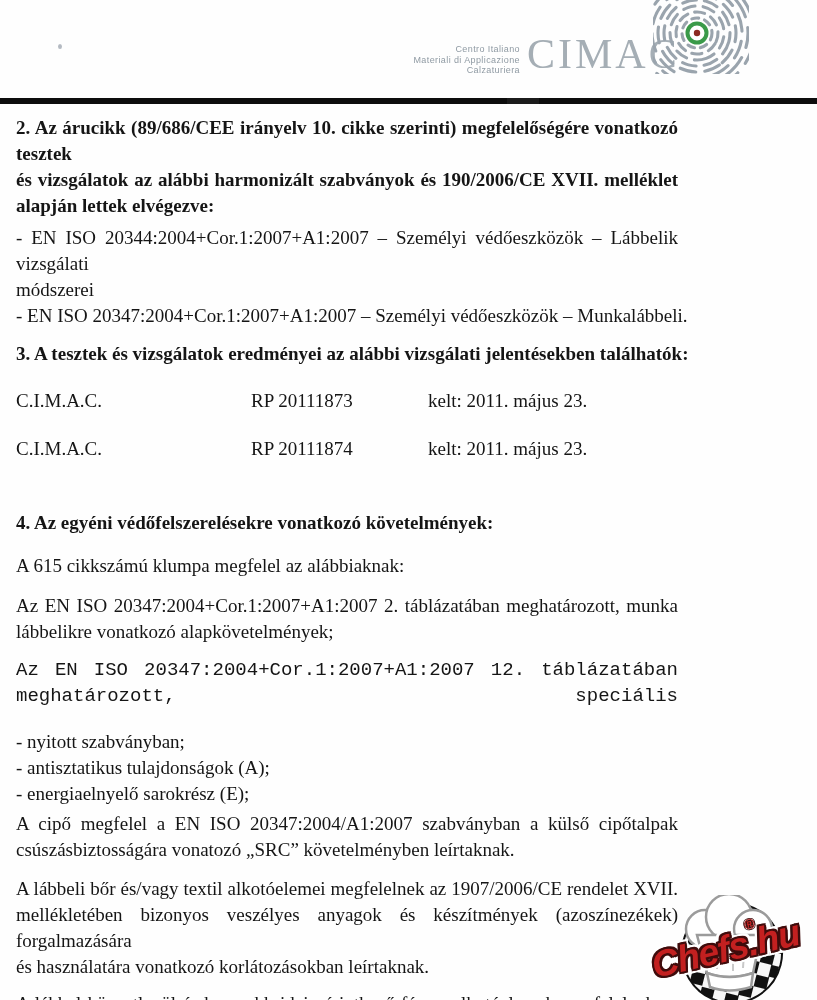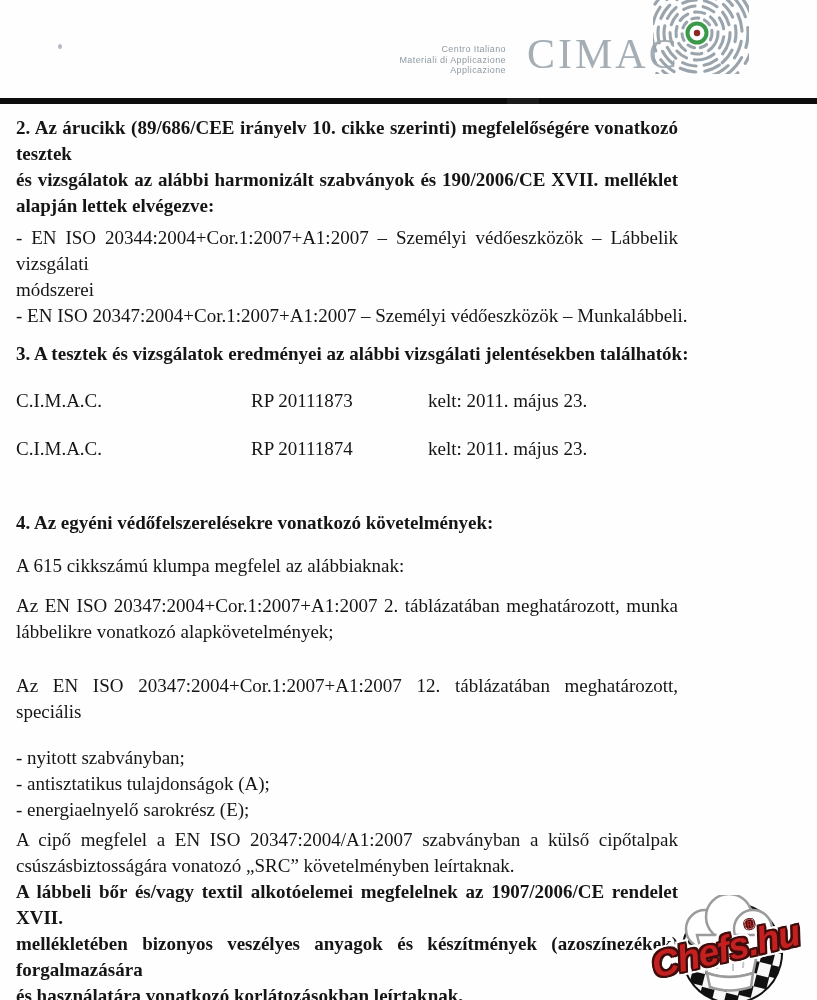--- a/index.html
+++ b/index.html
@@ -4,21 +4,21 @@
 <style>
   html,body{margin:0;padding:0;}
   body{
     width:817px;height:1000px;position:relative;overflow:hidden;
     background:#fefefe;
     font-family:"Liberation Serif", serif;
     color:#151515;
   }
   
   .org-small{
-    position:absolute;top:44px;right:311px;width:200px;
+    position:absolute;top:44px;right:297px;width:200px;
     text-align:right;font-family:"Liberation Sans",sans-serif;
     font-size:9px;line-height:10.5px;color:#8f9aa3;letter-spacing:.4px;
   }
   .acronym{
     position:absolute;left:527px;top:33px;
     font-family:"Liberation Serif",serif;font-size:42px;line-height:42px;
     color:#a5aeb5;letter-spacing:3px;font-weight:400;
   }
   .fingerprint{position:absolute;left:653px;top:0;width:96px;height:74px;}
   .speck{position:absolute;width:4px;height:5px;border-radius:50%;background:#b4bac2;}
@@ -42,24 +42,24 @@
   .cell.c1{width:177px;}
   
   [data-name="block-heading-2"]{margin-top:111px;}
   [data-name="block-standards"]{margin-top:6px;}
   [data-name="block-heading-3"]{margin-top:12px;}
   [data-name="block-report-1"]{margin-top:21px;}
   [data-name="block-report-2"]{margin-top:22px;}
   [data-name="block-heading-4"]{margin-top:48px;}
   [data-name="block-intro"]{margin-top:17px;}
   [data-name="block-basic-req"]{margin-top:14px;}
-  [data-name="block-additional-req"]{margin-top:28px;}
+  [data-name="block-additional-req"]{margin-top:12px;font-family:Liberation Mono, monospace;}
   [data-name="block-features"]{margin-top:20px;}
   [data-name="block-src"]{margin-top:4px;}
-  [data-name="block-reach"]{font-weight:bold;}
+  [data-name="block-reach"]{margin-top:13px;}
   [data-name="block-nickel"]{margin-top:11px;}
   
   .wm{position:absolute;left:640px;top:880px;width:177px;height:120px;z-index:5;}
   .wm-circle{
     position:absolute;left:41px;top:22px;width:102px;height:102px;
     border-radius:50%;border:2px solid #101010;box-sizing:border-box;
     background:conic-gradient(#101010 0 25%, #f7f7f7 0 50%, #101010 0 75%, #f7f7f7 0) 3px 1px / 25px 25px;
     transform:rotate(14deg);
   }
   .wm-hat{position:absolute;left:37px;top:15px;width:104px;height:104px;}
@@ -81,21 +81,21 @@
     font-size:14px;color:#c32020;
     text-shadow:-1px -1px 0 #3f0c0c,1px -1px 0 #3f0c0c,-1px 1px 0 #3f0c0c,1px 1px 0 #3f0c0c;
   }
 </style>
 </head>
 <body data-name="scanned-certificate-page">
 
 <div class="org-small" data-name="logo-org-name">
   <div data-name="logo-org-line">Centro Italiano</div>
   <div data-name="logo-org-line">Materiali di Applicazione</div>
-  <div data-name="logo-org-line">Applicazione</div>
+  <div data-name="logo-org-line">Calzaturiera</div>
 </div>
 <div class="acronym" data-name="cimac-wordmark">CIMAC</div>
 
 <svg class="fingerprint" data-name="cimac-fingerprint-logo-icon" viewBox="0 0 96 74">
   <g fill="none" stroke="#9aa4ad" stroke-width="3.1" stroke-linecap="round">
     <circle cx="44" cy="33" r="15" stroke-dasharray="7 6"></circle>
     <circle cx="44" cy="33" r="21" stroke-dasharray="10 7" transform="rotate(30 44 33)"></circle>
     <circle cx="44" cy="33" r="27" stroke-dasharray="12 8" transform="rotate(70 44 33)"></circle>
     <circle cx="44" cy="33" r="33" stroke-dasharray="14 8" transform="rotate(15 44 33)"></circle>
     <circle cx="44" cy="33" r="39" stroke-dasharray="16 9" transform="rotate(55 44 33)"></circle>

